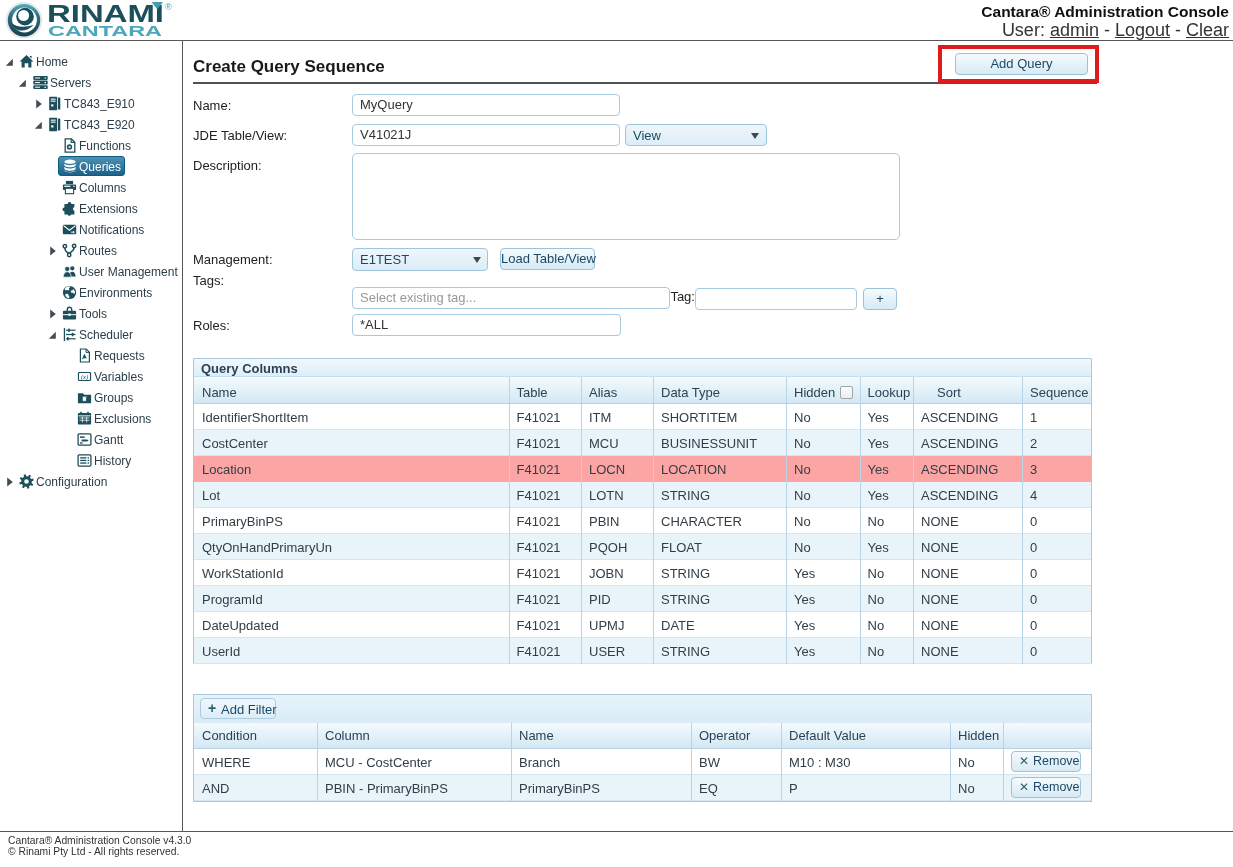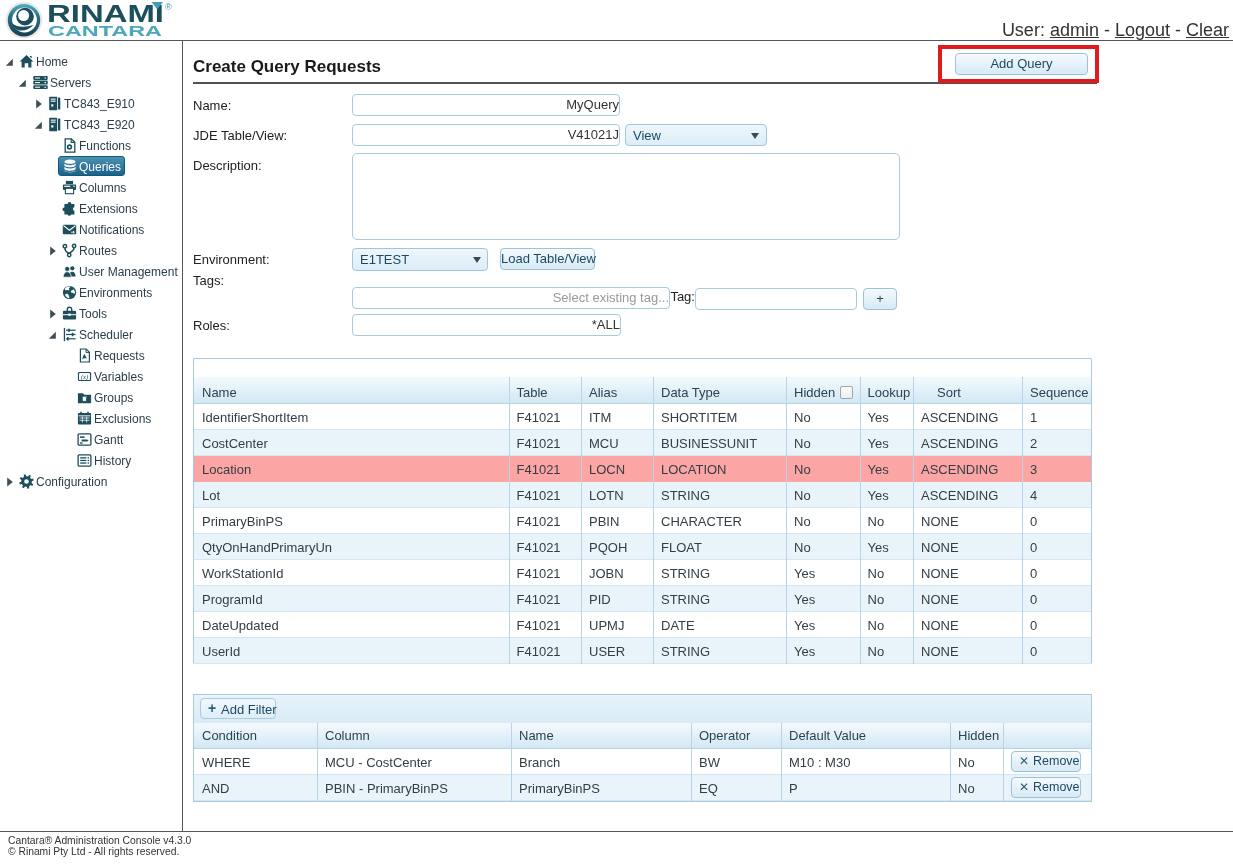--- a/index.html
+++ b/index.html
@@ -9,21 +9,21 @@
 #sidebar{position:absolute;left:0;top:41px;width:182px;height:790px;border-right:1px solid #55575a;background:#fff;}
 #footerline{position:absolute;left:0;top:831px;width:1233px;height:0;border-top:1px solid #55575a;}
 .hr1{position:absolute;right:4px;top:3px;font-size:15.5px;font-weight:bold;color:#111;}
 .hr2{position:absolute;right:4px;top:20px;font-size:18px;color:#333;}
 .hr2 a{color:#333;text-decoration:underline;}
 .trow{position:absolute;height:21px;width:182px;}
 .trow .cap{position:absolute;top:5px;}
 .trow .ico{position:absolute;top:3px;}
 .trow .lab{position:absolute;top:4px;font-size:12px;color:#2c3e49;white-space:nowrap;}
 .lbl{position:absolute;font-size:13px;color:#222;}
-.inp{position:absolute;border:1px solid #a7cade;border-radius:4px;background:#fff;font-size:13px;color:#333;line-height:20px;padding-left:7px;box-sizing:border-box;height:22px;white-space:nowrap;text-align:right;}
+.inp{position:absolute;border:1px solid #a7cade;border-radius:4px;background:#fff;font-size:13px;color:#333;line-height:20px;padding-left:7px;box-sizing:border-box;height:22px;white-space:nowrap;}
 .ph{color:#999;}
 .btn{position:absolute;white-space:nowrap;border:1px solid #9cc2d8;border-radius:4px;background:linear-gradient(#f5fafd,#d7eaf5);font-size:13px;color:#1c4a66;text-align:center;box-sizing:border-box;height:22px;line-height:20px;}
 .ddl{position:absolute;border:1px solid #a0c6dc;border-radius:4px;background:linear-gradient(#eef6fb,#ddedf7);font-size:13px;color:#1c4a66;box-sizing:border-box;height:22.5px;line-height:21px;padding-left:7px;}
 .arw{position:absolute;width:0;height:0;border-left:4.5px solid transparent;border-right:4.5px solid transparent;border-top:6px solid #3a4a54;}
 .vline{position:absolute;width:1px;background:#b9d4e6;}
 .hcell{position:absolute;font-size:13px;color:#2b4254;white-space:nowrap;}
 .bcell{position:absolute;font-size:13px;color:#333d45;white-space:nowrap;}
 </style>
 </head>
 <body>
@@ -42,20 +42,21 @@
 <path d="M24.5 7.9 a8.9 8.9 0 0 1 8.3 11.8 l-3.5 3.1 a6 6 0 0 1 -9.5 -9.1 l 4.7 -5.8 z" fill="#1c4f5e"></path>
 <circle cx="25" cy="16.6" r="8.8" fill="#1c4f5e"></circle>
 <circle cx="23.6" cy="15.5" r="5.5" fill="#fff"></circle>
 <path d="M10.9 22.2 Q 18.5 29.6 33.6 25 Q 26.5 32 18.4 30.2 Q 12.9 28.3 10.9 22.2 z" fill="#1c4f5e"></path>
 
 <text x="47" y="22" font-size="24" font-weight="bold" fill="#1c4f5c" textLength="117" lengthAdjust="spacingAndGlyphs" style="font-family:'Liberation Sans'">RINAMI</text>
 <polygon points="151.5,2 163,2 157.2,9.2" fill="#3fa0b2"></polygon>
 <text x="165" y="9.5" font-size="9" fill="#3fa0b2" style="font-family:'Liberation Sans'">®</text>
 <text x="48" y="35.5" font-size="14.5" font-weight="bold" fill="#4ba7b9" textLength="114" lengthAdjust="spacingAndGlyphs" style="font-family:'Liberation Sans'">CANTARA</text>
 </svg>
+<div class="hr1">Cantara® Administration Console</div>
 <div class="hr2">User: <a>admin</a> - <a>Logout</a> - <a>Clear</a></div>
 </div>
 <div id="sidebar">
 <svg width="0" height="0" style="position:absolute">
       <defs>
 
 <symbol id="i-home" viewBox="0 0 15 15">
           <path d="M7.5 1 L14.4 7.5 h-2 v6 H9.3 V9.3 H5.7 v4.2 H2.6 v-6 h-2 z M10.8 2 h1.8 v2.4 l-1.8-1.7 z" fill="#1d4e5b"></path>
         </symbol>
 <symbol id="i-stack" viewBox="0 0 15 15">
@@ -356,42 +357,45 @@
         <polygon points="3.2,1.6 8.8,6 3.2,10.4" fill="#3f4e57"></polygon>
       </svg>
       <svg class="ico" style="left:19px" width="15" height="15">
         <use href="#i-gear"></use>
       </svg>
       <span class="lab" style="left:36px">Configuration</span>
     </div>
 </div>
 <div id="footerline"></div>
 <div class="abs" style="left:8px;top:836px;font-size:10.3px;color:#333;line-height:10.8px;">Cantara® Administration Console v4.3.0<br>© Rinami Pty Ltd - All rights reserved.</div>
-<div class="abs" style="left:193px;top:56.5px;font-size:17px;font-weight:bold;color:#1a1a1a;">Create Query Requests</div>
+<div class="abs" style="left:193px;top:56.5px;font-size:17px;font-weight:bold;color:#1a1a1a;">Create Query Sequence</div>
 <div class="abs" style="left:193px;top:82px;width:904px;height:2px;background:#4e5256;"></div>
 <div class="abs" style="left:938px;top:45px;width:161px;height:38px;border:4px solid #e01b1e;box-sizing:border-box;"></div>
 <div class="btn" style="left:955px;top:53px;width:133px;">Add Query</div>
 <div class="lbl" style="left:193px;top:98px;">Name:</div>
 <div class="lbl" style="left:193px;top:128px;">JDE Table/View:</div>
 <div class="lbl" style="left:193px;top:158px;">Description:</div>
-<div class="lbl" style="left:193px;top:252px;">Environment:</div>
+<div class="lbl" style="left:193px;top:252px;">Management:</div>
 <div class="lbl" style="left:193px;top:273px;">Tags:</div>
 <div class="lbl" style="left:193px;top:318px;">Roles:</div>
 <div class="lbl" style="left:641px;top:289px;">New Tag:</div>
 <div class="inp" style="left:352px;top:94px;width:268px;">MyQuery</div>
 <div class="inp" style="left:352px;top:124px;width:268px;">V41021J</div>
 <div class="ddl" style="left:625px;top:123.5px;width:142px;">View<span class="arw" style="left:125px;top:8px;"></span></div>
 <div class="inp" style="left:352px;top:153px;width:548px;height:87px;border-radius:5px;"></div>
 <div class="ddl" style="left:352px;top:248px;width:136px;">E1TEST<span class="arw" style="left:120px;top:8px;"></span></div>
 <div class="btn" style="left:500px;top:248px;width:95px;">Load Table/View</div>
 <div class="inp ph" style="left:352px;top:287px;width:318px;">Select existing tag...</div>
 <div class="inp" style="left:695px;top:288px;width:162px;"></div>
 <div class="btn" style="left:863px;top:288px;width:34px;">+</div>
 <div class="inp" style="left:352px;top:314px;width:269px;">*ALL</div>
 <div class="abs" style="left:193px;top:358px;width:899px;height:306px;border:1px solid #a9cade;box-sizing:border-box;border-radius:1px;">
+<div class="abs" style="left:0;top:0;width:100%;height:17px;background:linear-gradient(#f1f8fc,#ddeef8);border-bottom:1px solid #c6deee;">
+      <span style="position:absolute;left:7px;top:2px;font-size:13px;font-weight:bold;color:#2b4254;">Query Columns</span>
+    </div>
 <div class="abs" style="left:0;top:18px;width:100%;height:26px;background:linear-gradient(#f3fafd,#d3e8f4);border-bottom:1px solid #b7d2e5;"></div>
 <span class="hcell" style="left:8px;top:26px;">Name</span>
 <span class="hcell" style="left:322.5px;top:26px;">Table</span>
 <span class="hcell" style="left:395px;top:26px;">Alias</span>
 <span class="hcell" style="left:467px;top:26px;">Data Type</span>
 <span class="hcell" style="left:600px;top:26px;">Hidden</span>
 <span class="hcell" style="left:673.5px;top:26px;">Lookup</span>
 <span class="hcell" style="left:727px;top:26px;margin-left:16px;">Sort</span>
 <span class="hcell" style="left:836px;top:26px;">Sequence</span>
 <span class="abs" style="left:646px;top:27px;width:13px;height:13px;border:1px solid #9aa7ad;border-radius:2px;background:linear-gradient(#fdfdfd,#ededed);box-sizing:border-box;"></span>

